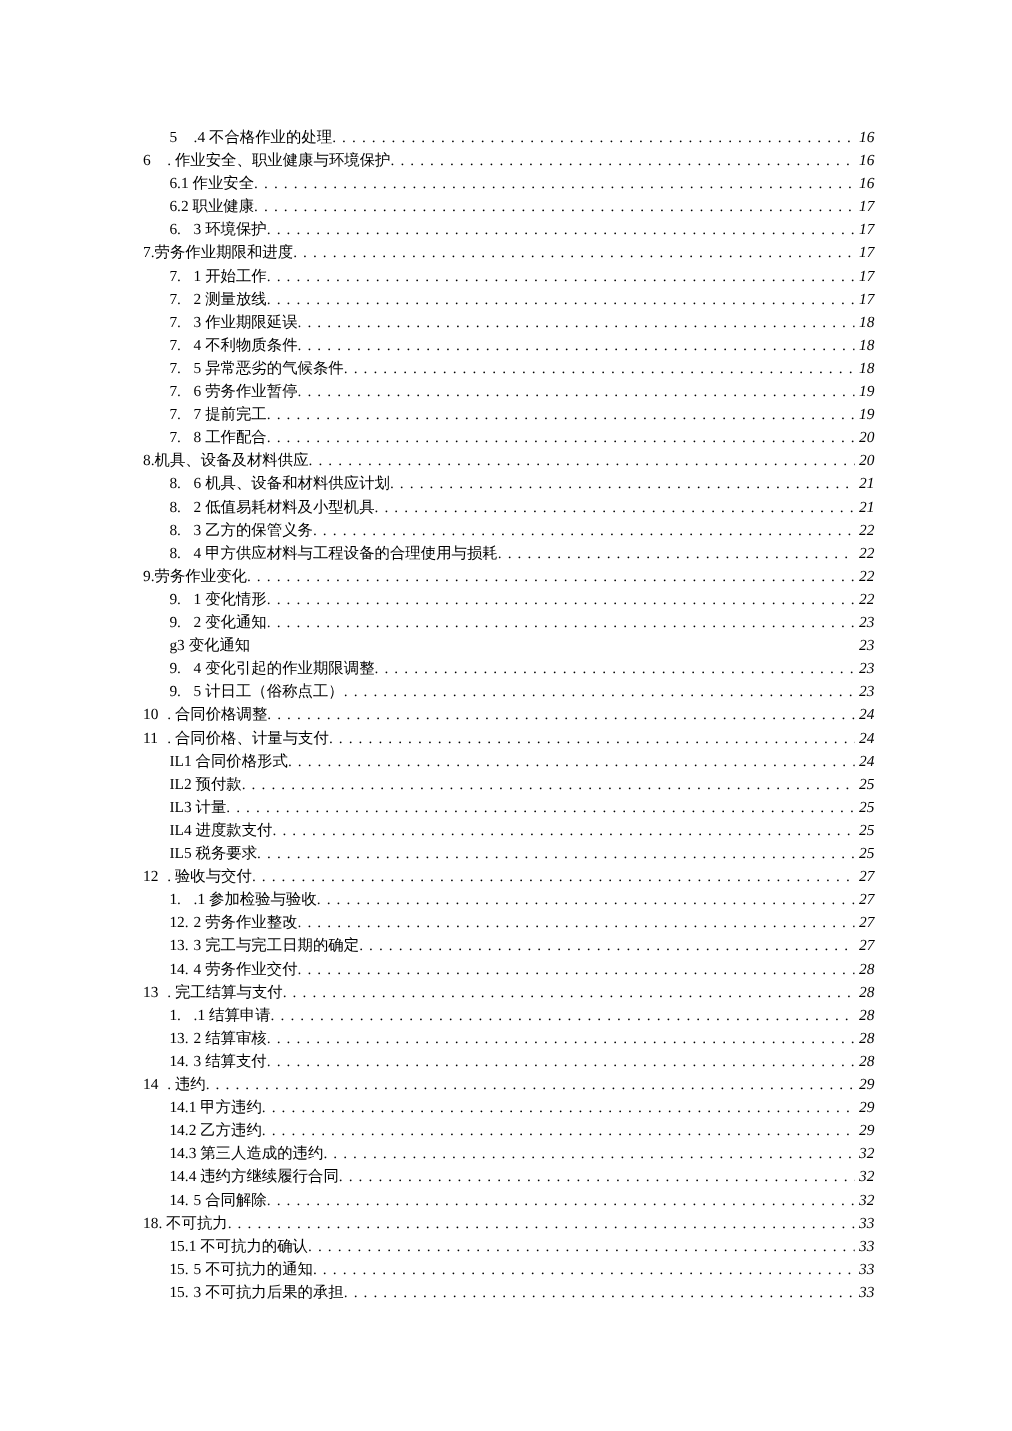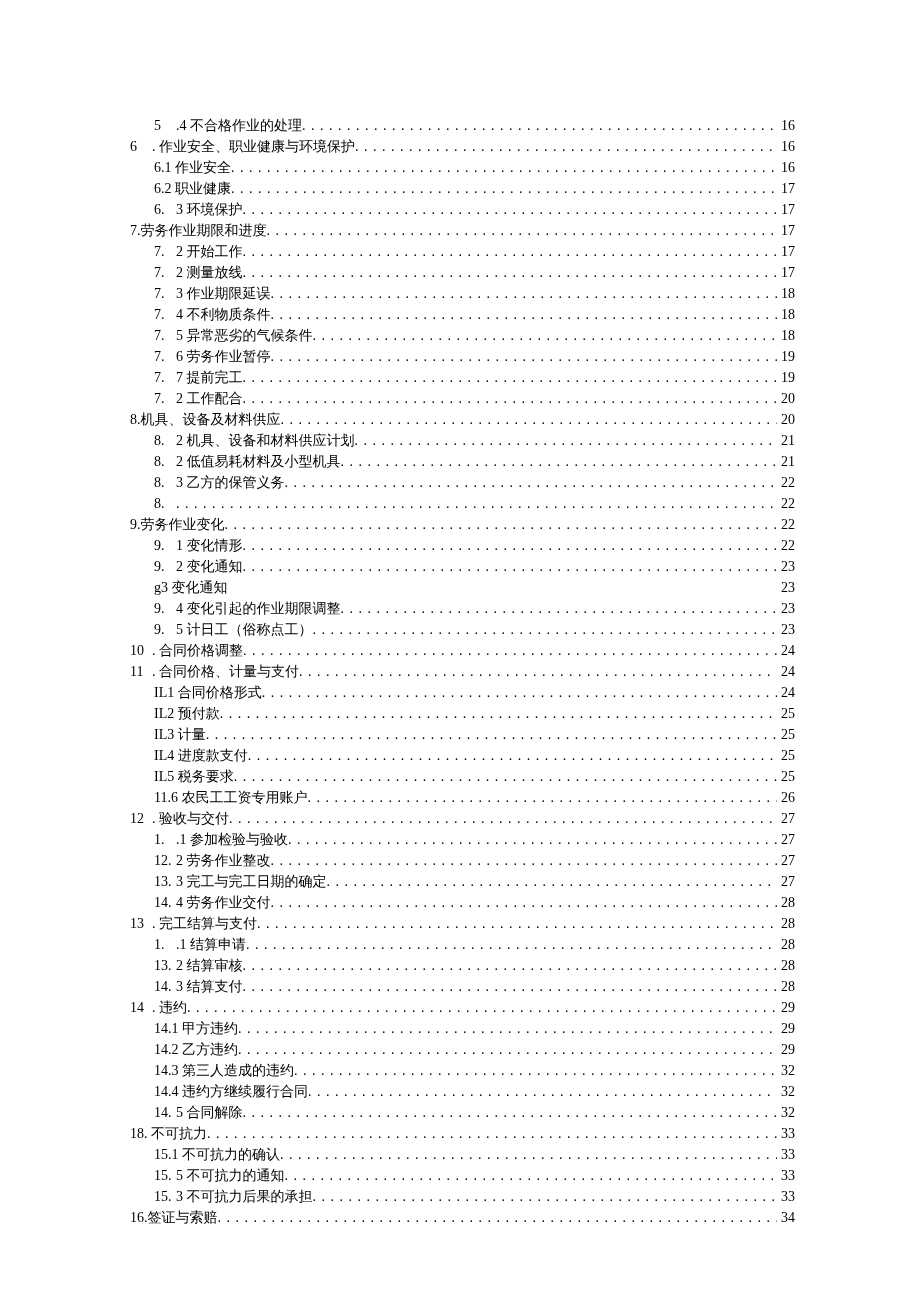--- a/index.html
+++ b/index.html
@@ -36,20 +36,21 @@
     overflow: hidden;
     letter-spacing: 1px;
   }
   .leader::before {
     content: ". . . . . . . . . . . . . . . . . . . . . . . . . . . . . . . . . . . . . . . . . . . . . . . . . . . . . . . . . . . . . . . . . . . . . . . . . . . . . . . . . . . . . . . . . . . . . . . . . . . . . . . . . . . . . . . . . . . . . . . . . . . . . . .";
   }
   .pagecol {
     flex: 0 0 auto;
     padding-left: 4px;
     text-align: left;
+    font-style: italic;
   }
 </style>
 </head>
 <body>
 
 <div class="page" id="toc-root">
     <div class="toc-line indent-1">
       <span class="num-col">5</span>
       <span class="title-text">.4 不合格作业的处理</span>
       <span class="leader"></span>
@@ -77,21 +78,21 @@
       <span class="leader"></span>
       <span class="pagecol">17</span>
     </div>
     <div class="toc-line indent-0">
       <span class="title-text">7.劳务作业期限和进度</span>
       <span class="leader"></span>
       <span class="pagecol">17</span>
     </div>
     <div class="toc-line indent-1">
       <span class="num-col">7.</span>
-      <span class="title-text">2 开始工作</span>
+      <span class="title-text">1 开始工作</span>
       <span class="leader"></span>
       <span class="pagecol">17</span>
     </div>
     <div class="toc-line indent-1">
       <span class="num-col">7.</span>
       <span class="title-text">2 测量放线</span>
       <span class="leader"></span>
       <span class="pagecol">17</span>
     </div>
     <div class="toc-line indent-1">
@@ -119,49 +120,50 @@
       <span class="pagecol">19</span>
     </div>
     <div class="toc-line indent-1">
       <span class="num-col">7.</span>
       <span class="title-text">7 提前完工</span>
       <span class="leader"></span>
       <span class="pagecol">19</span>
     </div>
     <div class="toc-line indent-1">
       <span class="num-col">7.</span>
-      <span class="title-text">2 工作配合</span>
+      <span class="title-text">8 工作配合</span>
       <span class="leader"></span>
       <span class="pagecol">20</span>
     </div>
     <div class="toc-line indent-0">
       <span class="title-text">8.机具、设备及材料供应</span>
       <span class="leader"></span>
       <span class="pagecol">20</span>
     </div>
     <div class="toc-line indent-1">
       <span class="num-col">8.</span>
-      <span class="title-text">2 机具、设备和材料供应计划</span>
+      <span class="title-text">6 机具、设备和材料供应计划</span>
       <span class="leader"></span>
       <span class="pagecol">21</span>
     </div>
     <div class="toc-line indent-1">
       <span class="num-col">8.</span>
       <span class="title-text">2 低值易耗材料及小型机具</span>
       <span class="leader"></span>
       <span class="pagecol">21</span>
     </div>
     <div class="toc-line indent-1">
       <span class="num-col">8.</span>
       <span class="title-text">3 乙方的保管义务</span>
       <span class="leader"></span>
       <span class="pagecol">22</span>
     </div>
     <div class="toc-line indent-1">
       <span class="num-col">8.</span>
+      <span class="title-text">4 甲方供应材料与工程设备的合理使用与损耗</span>
       <span class="leader"></span>
       <span class="pagecol">22</span>
     </div>
     <div class="toc-line indent-0">
       <span class="title-text">9.劳务作业变化</span>
       <span class="leader"></span>
       <span class="pagecol">22</span>
     </div>
     <div class="toc-line indent-1">
       <span class="num-col">9.</span>
@@ -222,25 +224,20 @@
     <div class="toc-line indent-1">
       <span class="title-text">IL4 进度款支付</span>
       <span class="leader"></span>
       <span class="pagecol">25</span>
     </div>
     <div class="toc-line indent-1">
       <span class="title-text">IL5 税务要求</span>
       <span class="leader"></span>
       <span class="pagecol">25</span>
     </div>
-    <div class="toc-line indent-1">
-      <span class="title-text">11.6 农民工工资专用账户</span>
-      <span class="leader"></span>
-      <span class="pagecol">26</span>
-    </div>
     <div class="toc-line indent-0">
       <span class="num-col">12</span>
       <span class="title-text">. 验收与交付</span>
       <span class="leader"></span>
       <span class="pagecol">27</span>
     </div>
     <div class="toc-line indent-1">
       <span class="num-col">1.</span>
       <span class="title-text">.1 参加检验与验收</span>
       <span class="leader"></span>
@@ -334,19 +331,14 @@
       <span class="num-col">15.</span>
       <span class="title-text">5 不可抗力的通知</span>
       <span class="leader"></span>
       <span class="pagecol">33</span>
     </div>
     <div class="toc-line indent-1">
       <span class="num-col">15.</span>
       <span class="title-text">3 不可抗力后果的承担</span>
       <span class="leader"></span>
       <span class="pagecol">33</span>
-    </div>
-    <div class="toc-line indent-0">
-      <span class="title-text">16.签证与索赔</span>
-      <span class="leader"></span>
-      <span class="pagecol">34</span>
     </div>
   </div>
 
 </body></html>

